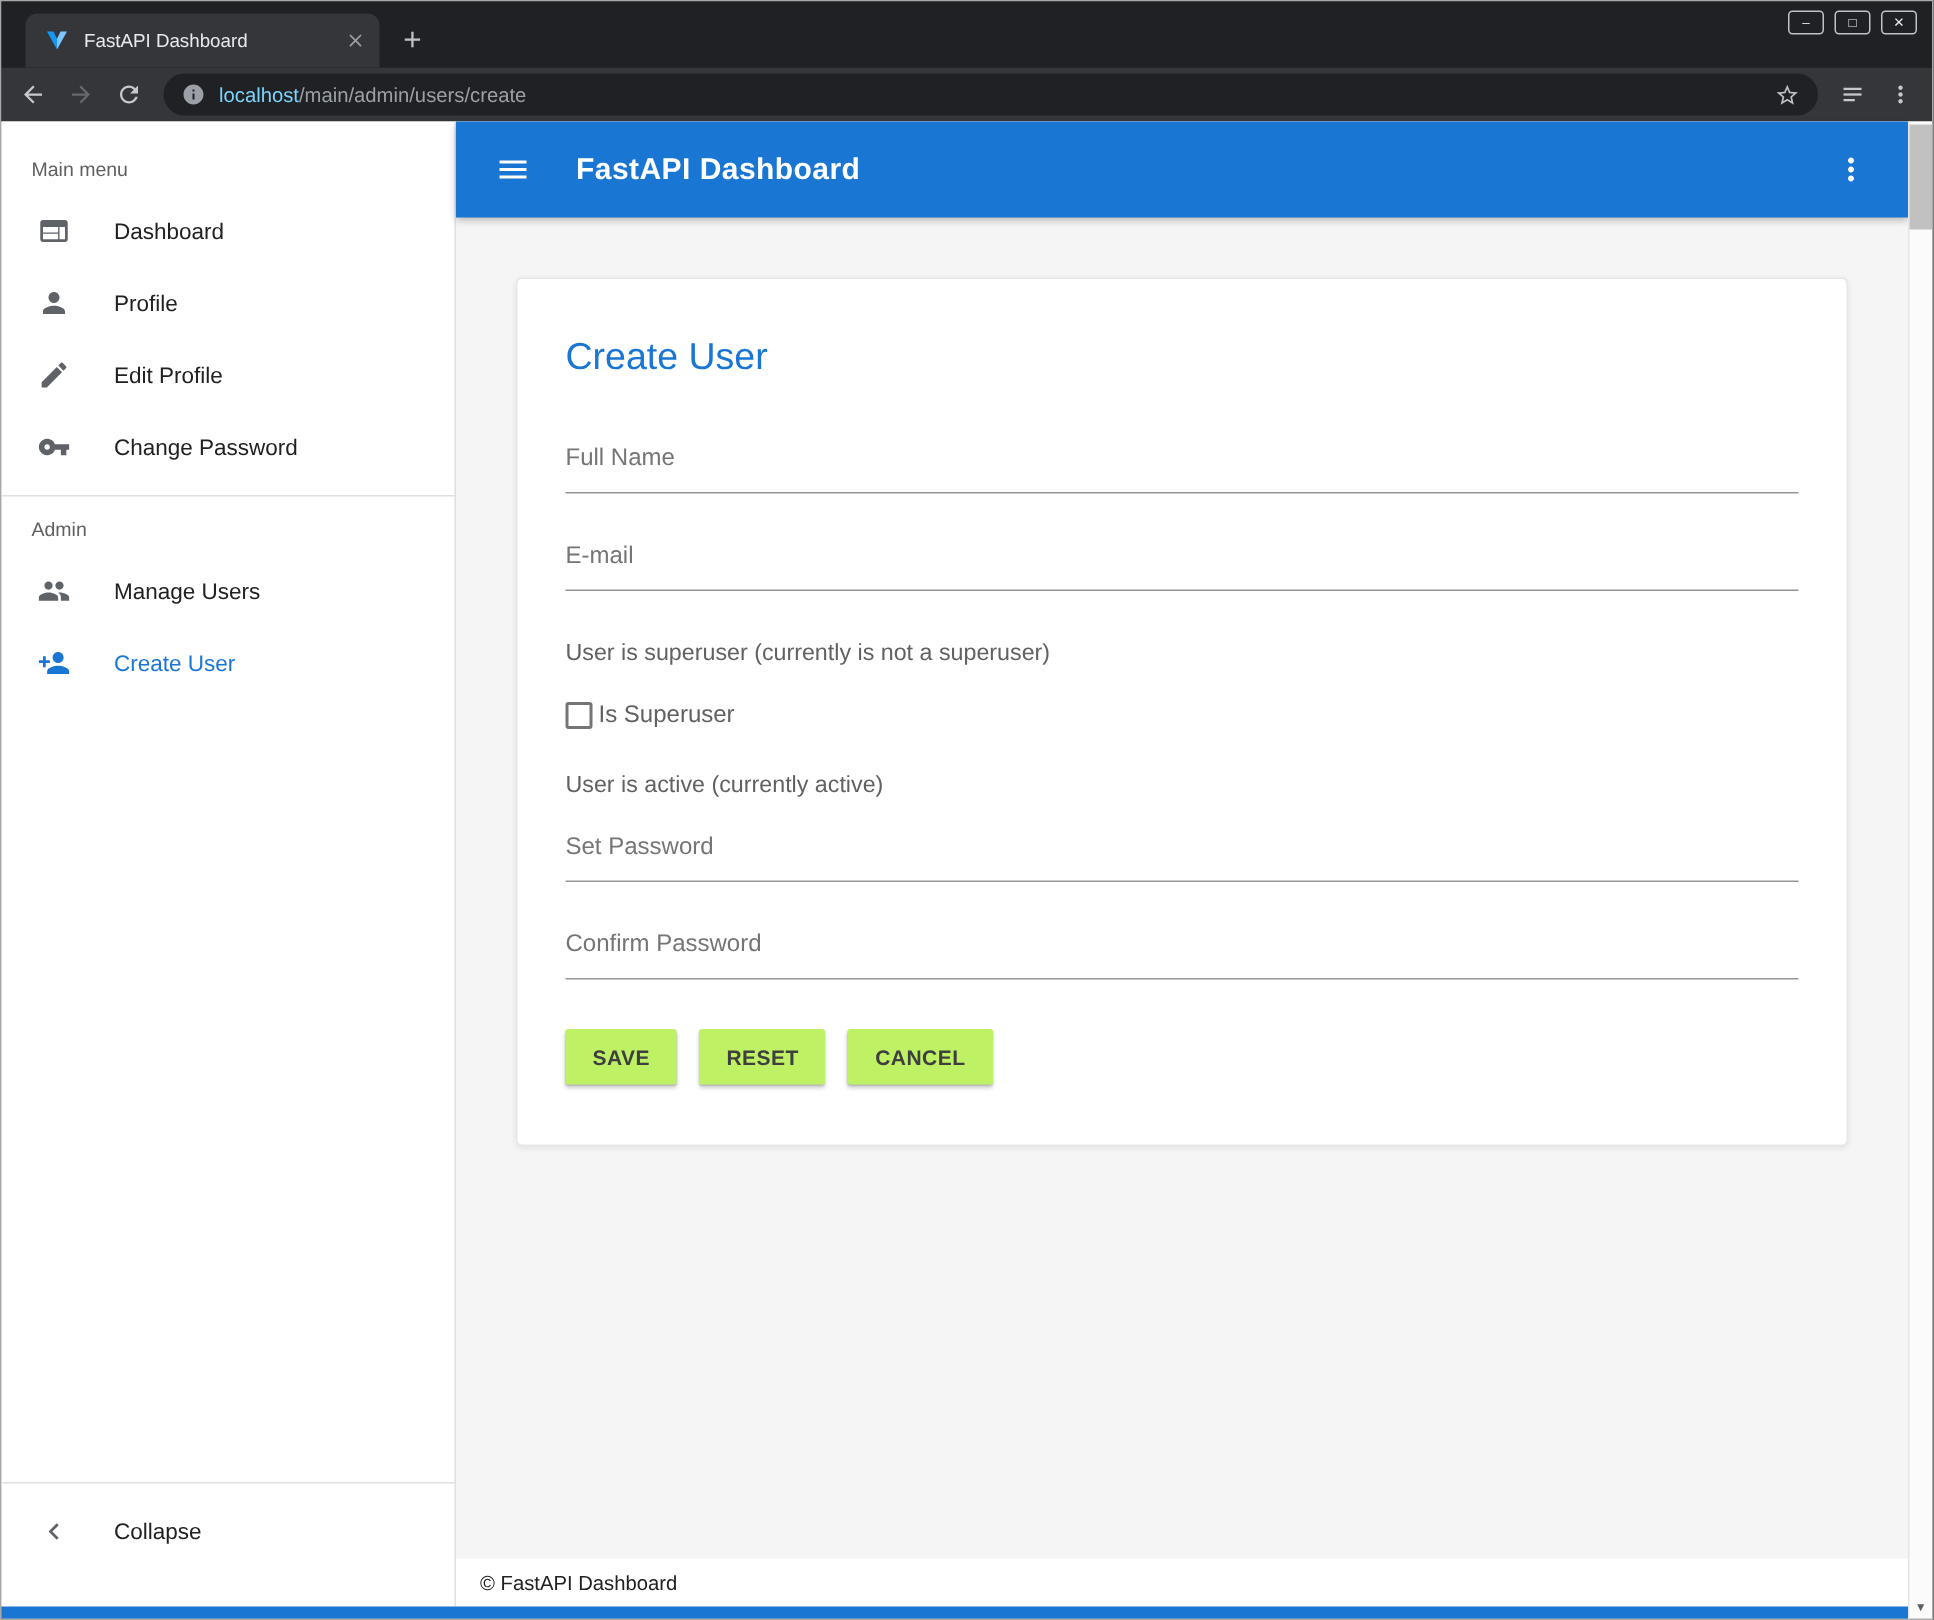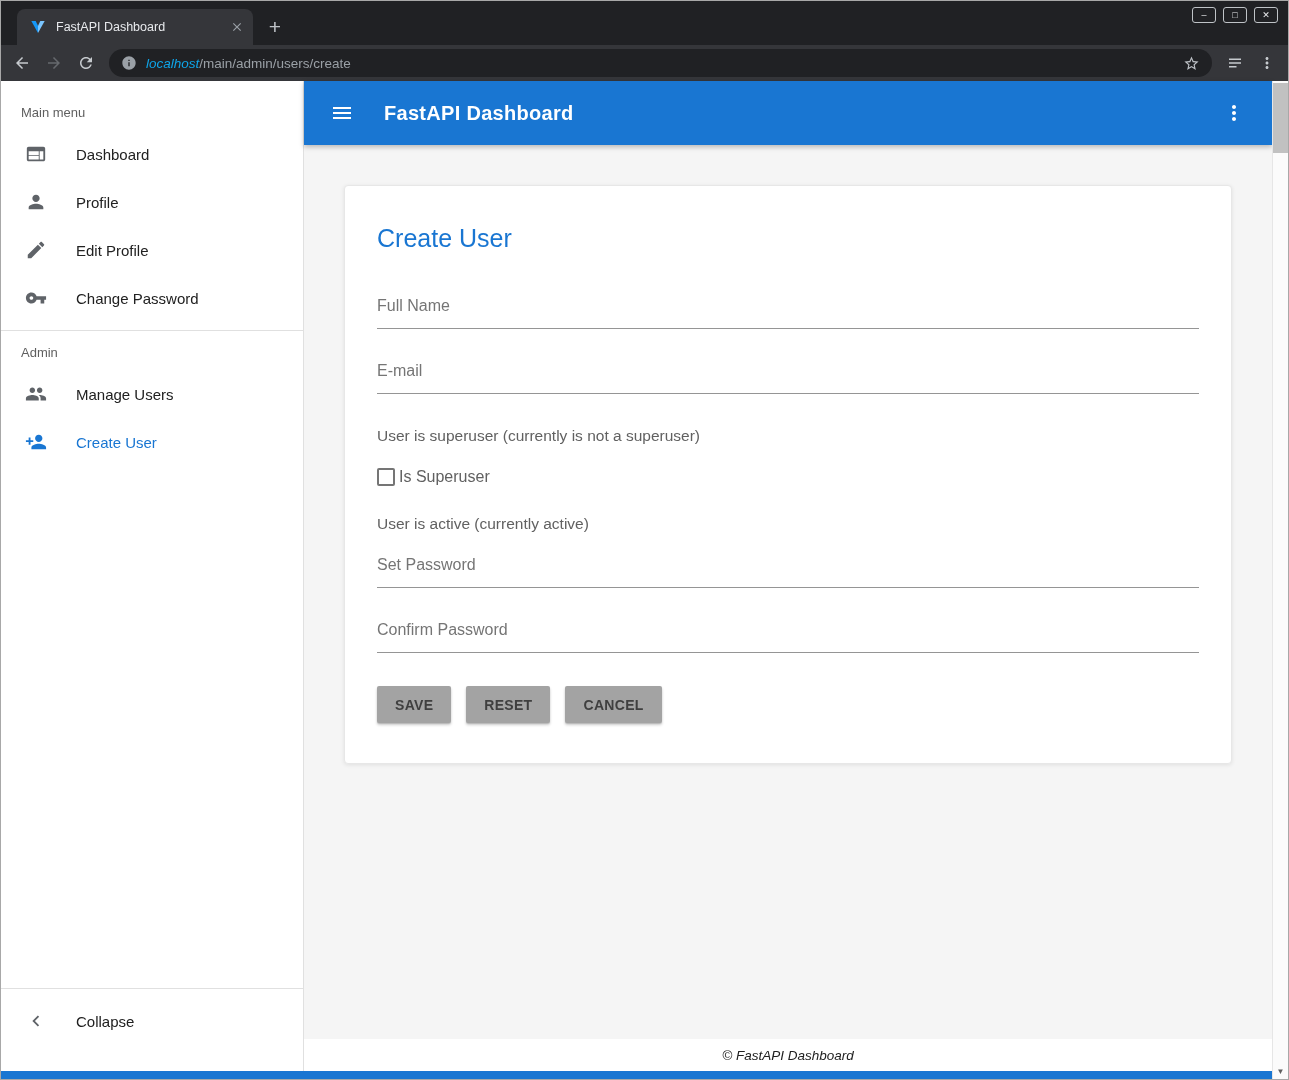--- a/index.html
+++ b/index.html
@@ -20,21 +20,21 @@
   .win-btn { width:24px; height:16px; border:1px solid #bfc3c7; border-radius:3px; color:#e8eaed; font-size:9px; line-height:1; display:flex; align-items:center; justify-content:center; cursor:pointer; background:transparent; }
 
   
   .toolbar { height:36px; flex-shrink:0; background:#35363a; display:flex; align-items:center; padding:0 6px; gap:2px; }
   .tb-btn { width:30px; height:30px; border-radius:50%; display:flex; align-items:center; justify-content:center; cursor:pointer; flex-shrink:0; }
   .tb-btn svg { width:18px; height:18px; fill:#c6cace; }
   .tb-btn.disabled svg { fill:#66696d; }
   .omnibox { flex:1; height:28px; margin:0 6px; background:#202124; border-radius:14px; display:flex; align-items:center; padding:0 12px; gap:9px; min-width:0; cursor:text; }
   .omnibox svg { flex-shrink:0; }
   .url { flex:1; font-size:13.5px; color:#9aa0a6; white-space:nowrap; overflow:hidden; }
-  .url .host { color:#0ea5e9;font-style:italic; }
+  .url .host { color:#7dd3fc; }
 
   
   .page { flex:1; min-height:0; position:relative; display:flex; flex-direction:column; background:#fff; padding-right:16px; }
   .page-main { flex:1; min-height:0; display:flex; }
 
   
   .sidebar { width:303px; flex-shrink:0; background:#fff; border-right:1px solid #e0e0e0; display:flex; flex-direction:column; padding:18px 0 26px; }
   .section-label { color:#5f5f5f; font-size:13px; padding:0 20px; margin:6px 0 10px; }
   .nav-item { height:48px; display:flex; align-items:center; padding:0 16px 0 24px; gap:29px; cursor:pointer; flex-shrink:0; }
   .nav-item svg { width:22px; height:22px; fill:#5f6368; flex-shrink:0; }
@@ -60,23 +60,23 @@
   .mat-input::placeholder { color:#757575; opacity:1; }
   .help { font-size:15.5px; color:#616161; margin-bottom:23px; }
   .check-row { display:flex; align-items:center; gap:4px; margin-bottom:29px; cursor:pointer; }
   .check-row.last { margin-bottom:42px; }
   .checkbox { width:18px; height:18px; border:2px solid #757575; border-radius:2px; display:flex; align-items:center; justify-content:center; cursor:pointer; flex-shrink:0; }
   .checkbox svg { display:none; width:15px; height:15px; fill:#fff; }
   .checkbox.checked { background:#2196f3; border-color:#2196f3; }
   .checkbox.checked svg { display:block; }
   .check-label { font-size:16px; color:#616161; }
   .btn-row { display:flex; gap:15px; margin-top:8px; }
-  .btn { height:37px; padding:0 18px; background:#a3a3a3; border:none; border-radius:2px; box-shadow:0 2px 3px rgba(0,0,0,0.2), 0 1px 1px rgba(0,0,0,0.12); font-family:inherit; font-size:14px; font-weight:bold; color:#3f3f3f; letter-spacing:.3px; cursor:pointer; }
-
-  .footer-row { height:32px; flex-shrink:0; background:#fff; display:flex; align-items:center; justify-content:center; padding:0 16px;font-style:italic; }
+  .btn { height:37px; padding:0 18px; background:#bef264; border:none; border-radius:2px; box-shadow:0 2px 3px rgba(0,0,0,0.2), 0 1px 1px rgba(0,0,0,0.12); font-family:inherit; font-size:14px; font-weight:bold; color:#3f3f3f; letter-spacing:.3px; cursor:pointer; }
+
+  .footer-row { height:32px; flex-shrink:0; background:#fff; display:flex; align-items:center; justify-content:flex-start; padding:0 16px; }
   .footer-text { font-size:13.5px; color:#212121; }
   .blue-strip { height:8px; flex-shrink:0; background:#1976d2; }
 
   
   .scrollbar { position:absolute; top:0; right:0; bottom:0; width:16px; background:#fbfbfb; border-left:1px solid #e6e6e6; z-index:5; display:flex; flex-direction:column; }
   .scroll-thumb { width:100%; height:70px; background:#c1c1c1; margin-top:2px; cursor:grab; }
   .scroll-down { margin-top:auto; height:16px; display:flex; align-items:center; justify-content:center; font-size:8px; color:#606060; cursor:pointer; }
 </style>
 </head>
 <body>

